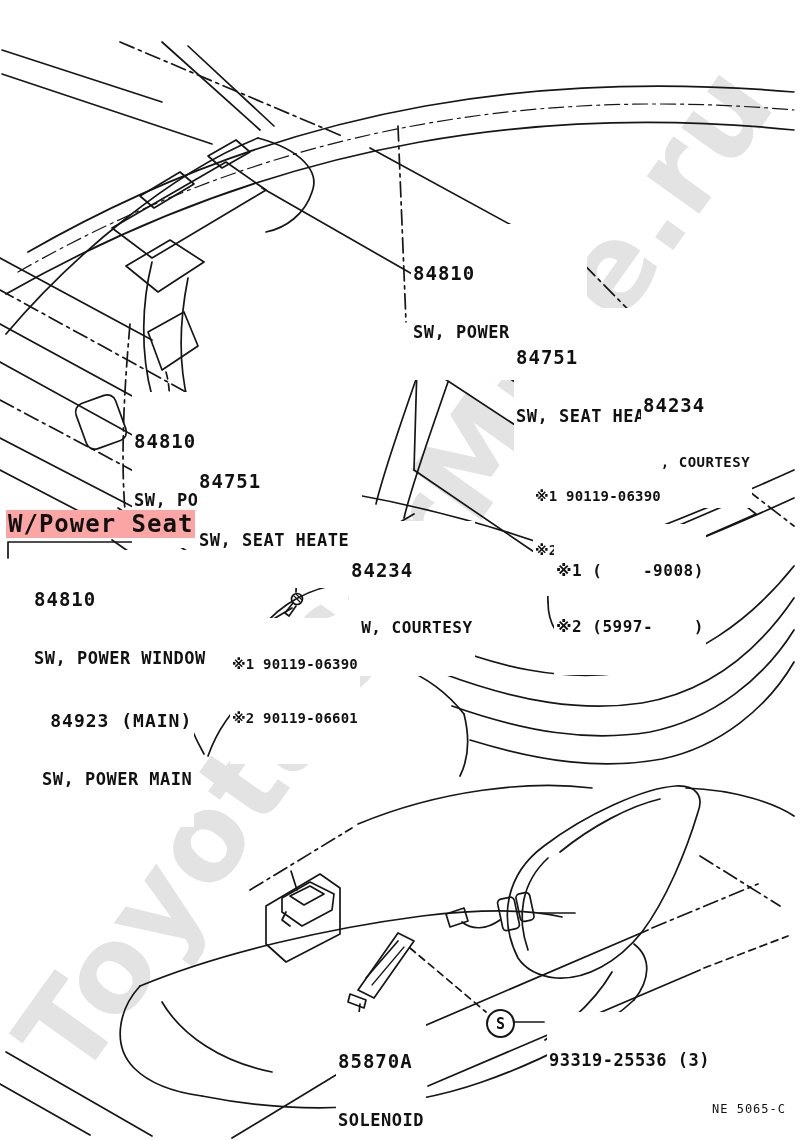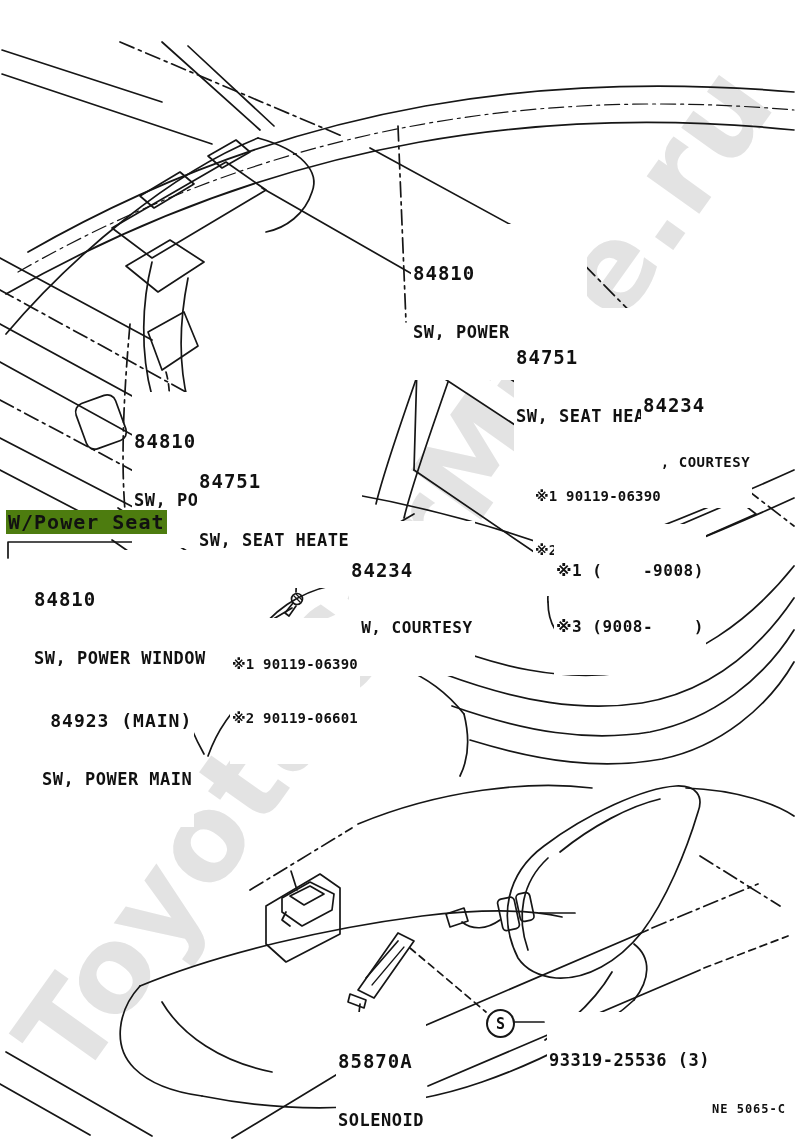--- a/index.html
+++ b/index.html
@@ -16,24 +16,24 @@
   svg.art .dsh{stroke-dasharray:7 5;}
   svg.art .thin{stroke-width:1.2;}
   svg.art .thick{stroke-width:3;}
   .callout{position:absolute;z-index:3;font-weight:bold;line-height:1.18;white-space:pre;background:#fff;padding:0 2px;}
   .callout .pn{display:block;font-size:19px;letter-spacing:1px;}
   .callout .nm{display:block;font-size:17px;letter-spacing:.5px;}
   .callout .nm.small{font-size:14px;}
   .callout .nm.mid{font-size:16px;}
   .callout .ln{display:block;font-size:14px;letter-spacing:.2px;}
   .callout .note{display:block;font-size:16px;letter-spacing:.5px;}
-  .heading{position:absolute;z-index:3;font-weight:bold;font-size:20px;letter-spacing:1px;background:#4d7c0f;padding:0 2px;}
+  .heading{position:absolute;z-index:3;font-weight:bold;font-size:24px;letter-spacing:1px;background:#fca5a5;padding:0 2px;}
   .s-badge{position:absolute;z-index:3;width:25px;height:25px;border:2.6px solid #161616;border-radius:50%;
         display:flex;align-items:center;justify-content:center;font-size:15px;font-weight:bold;background:#fff;}
-  .code{position:absolute;z-index:3;font-weight:bold;font-size:12px;letter-spacing:1px;padding-left:28px;}
+  .code{position:absolute;z-index:3;font-weight:normal;font-size:12px;letter-spacing:1px;padding-left:28px;}
 </style>
 </head>
 <body>
 
 <div id="page">
 
   <div id="watermark">ToyotaCarMine.ru</div>
 
   <svg class="art" width="800" height="1140" viewBox="0 0 800 1140">
 
@@ -262,21 +262,21 @@
     <span class="nm mid">SW, COURTESY</span>
   </div>
 
   <div class="callout" style="left:230px;top:618px;">
     <span class="ln">※1 90119-06390</span>
     <span class="ln">※2 90119-06601</span>
   </div>
 
   <div class="callout" style="left:554px;top:524px;">
     <span class="note">※1 (    -9008)</span>
-    <span class="note">※3 (9008-    )</span>
+    <span class="note">※2 (5997-    )</span>
   </div>
 
   <div class="heading" style="left:6px;top:510px;">W/Power Seat</div>
 
   <div class="callout" style="left:32px;top:550px;">
     <span class="pn">84810</span>
     <span class="nm">SW, POWER WINDOW</span>
   </div>
 
   <div class="callout" style="left:40px;top:672px;text-align:right;">

